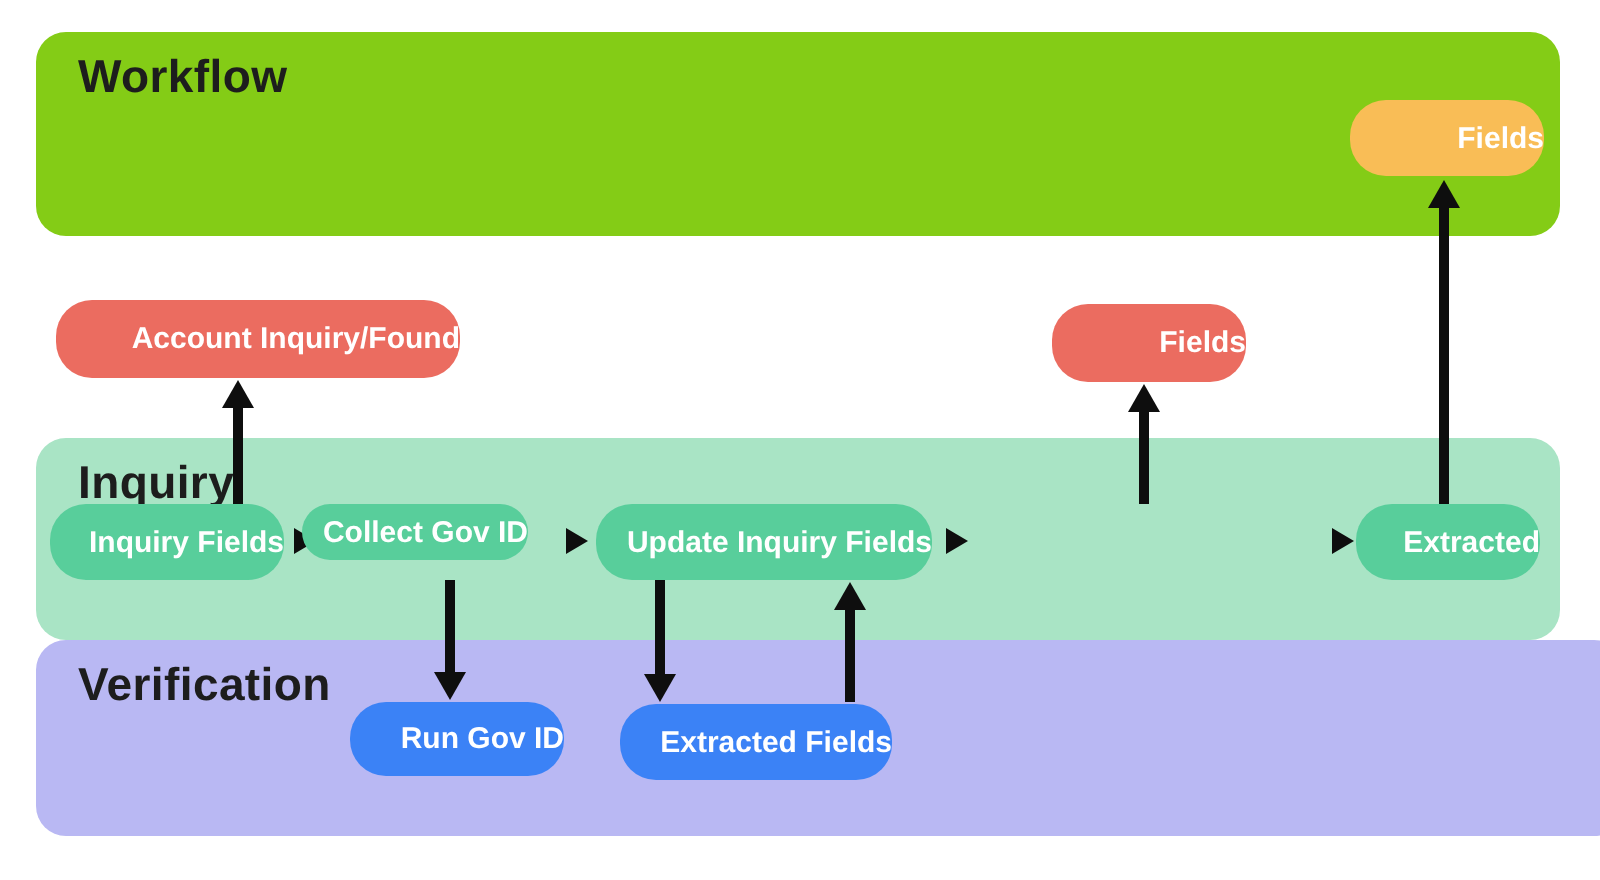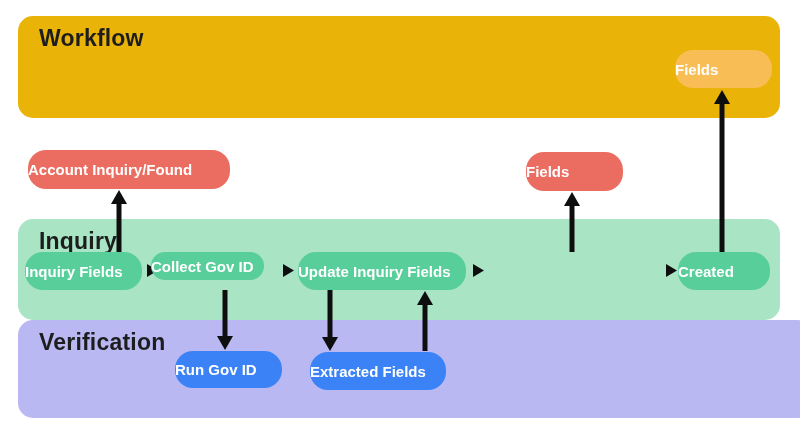--- a/index.html
+++ b/index.html
@@ -23,31 +23,31 @@
   .lane-label {
     position: absolute;
     left: 21px;
     top: 9px;
     font-size: 23px;
     font-weight: 600;
     letter-spacing: 0.2px;
     color: #1d1d1d;
     white-space: nowrap;
   }
-  #lane-workflow     { top: 16px;  height: 102px; background: #eab308; }
+  #lane-workflow     { top: 16px;  height: 102px; background: #84cc16; }
   #lane-account      { top: 118px; height: 101px; background: #f5afab; }
   #lane-inquiry      { top: 219px; height: 101px; background: #a9e4c5; }
   #lane-verification { top: 320px; height: 98px;  background: #b9b8f3; padding-left: 32px; }
 
   
   .node {
     position: absolute;
     display: flex;
     align-items: center;
-    justify-content: flex-start;
+    justify-content: flex-end;
     border-radius: 18px;
     color: #ffffff;
     font-size: 15px;
     font-weight: 600;
     white-space: nowrap;
     box-sizing: border-box;
   }
   .node-orange { background: #f9bd56; }
   .node-red    { background: #eb6c60; }
   .node-green  { background: #58ce9b; }
@@ -147,21 +147,21 @@
   <div class="node node-green" id="n-collect-gov-id">
     <span>Collect Gov ID</span>
   </div>
 
   <div class="node node-green" id="n-update-inquiry-fields">
     <span>Update Inquiry Fields</span>
   </div>
 
 
   <div class="node node-green" id="n-complete">
-    <span>Created</span>
+    <span>Extracted</span>
   </div>
 
   <div class="node node-purple" id="n-run-gov-id">
     <span>Run Gov ID</span>
   </div>
 
   <div class="node node-purple" id="n-extracted-fields">
     <span>Extracted Fields</span>
   </div>
 

